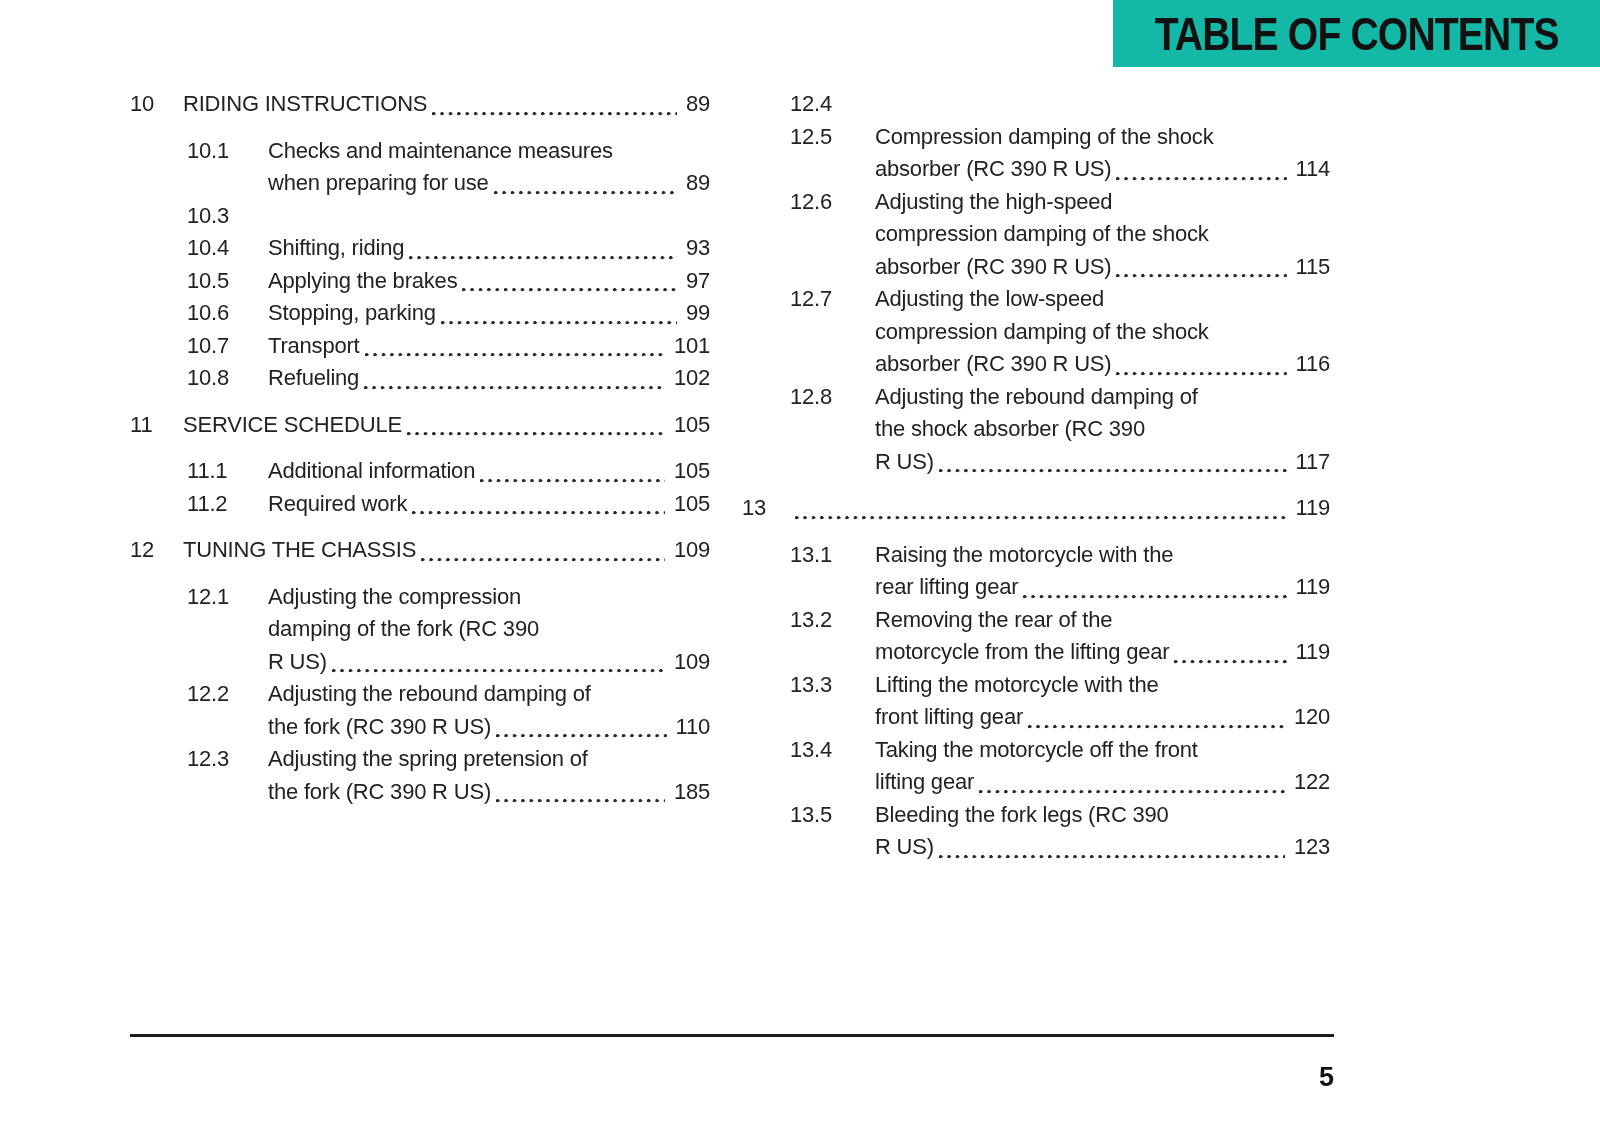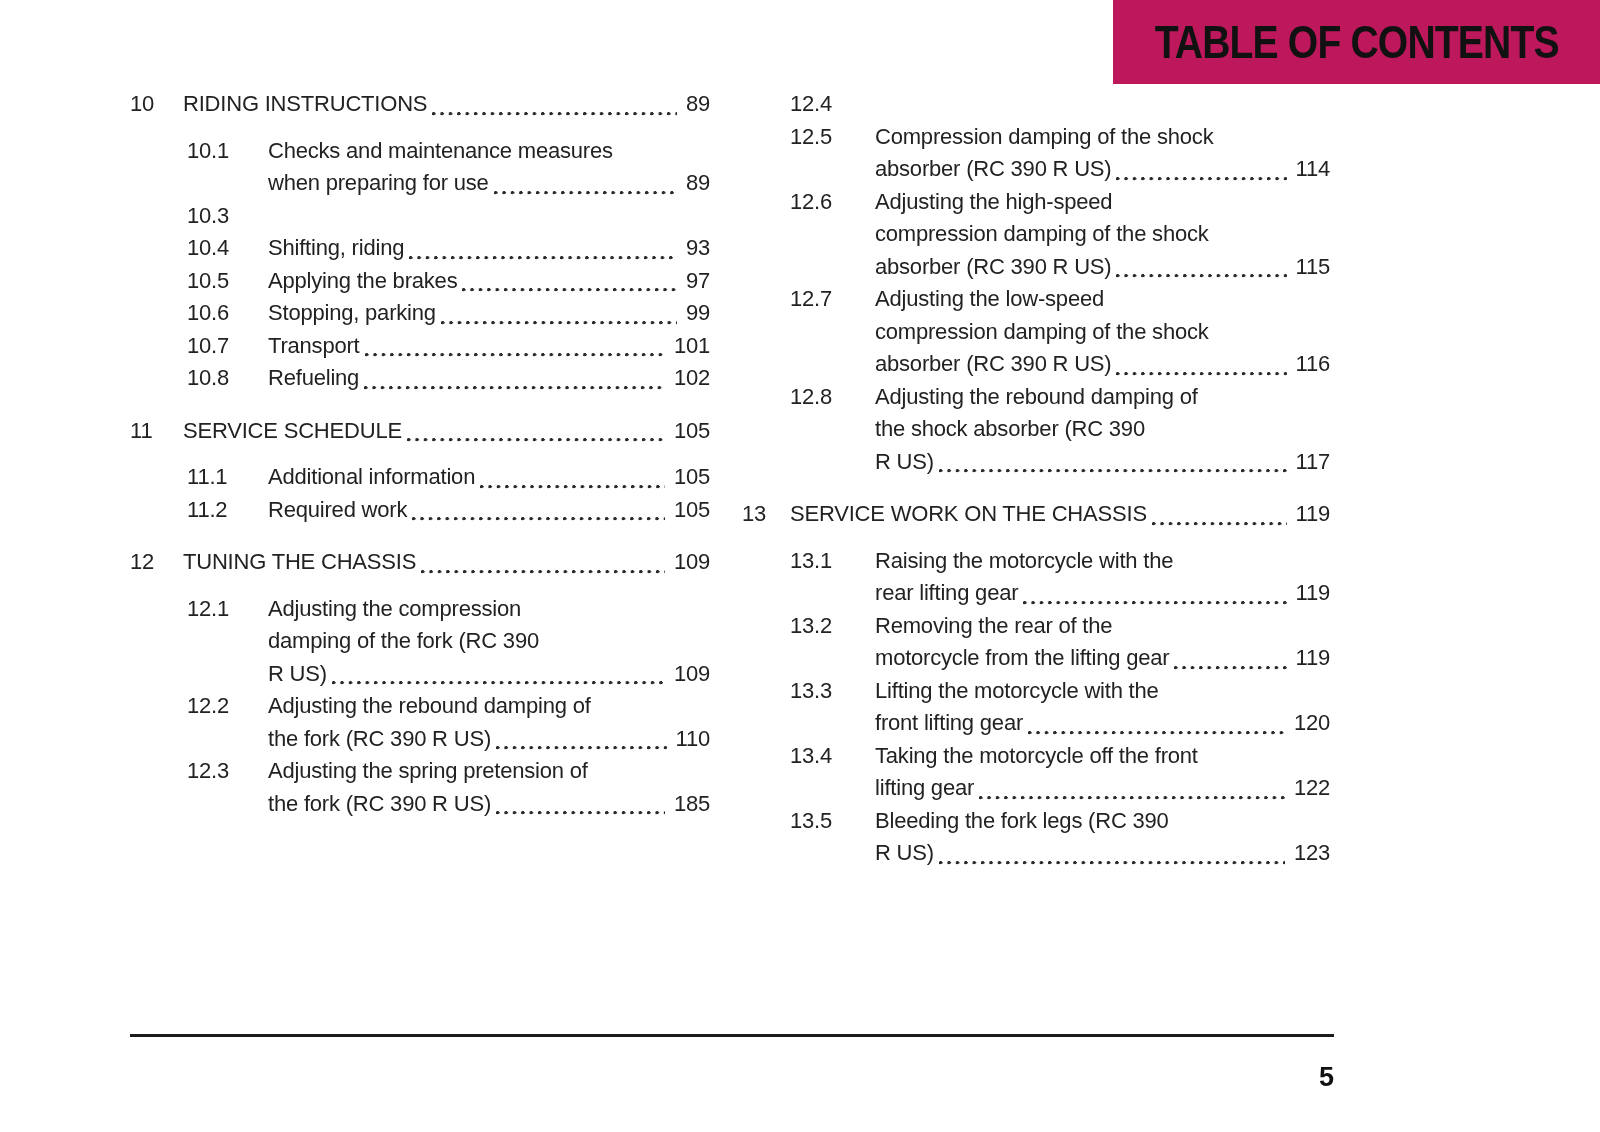--- a/index.html
+++ b/index.html
@@ -9,22 +9,22 @@
     position: relative;
     overflow: hidden;
     font-family: "Liberation Sans", sans-serif;
     color: #222222;
   }
 
   
   .header-box {
     position: absolute;
     left: 1113px; top: 0; right: 0;
-    height: 84px;
-    background: #be185d;
+    height: 67px;
+    background: #14b8a6;
     display: flex;
     align-items: center;
     justify-content: center;
   }
   .header-title {
     font-size: 46px;
     font-weight: bold;
     color: #111111;
     letter-spacing: -1px;
     transform: scaleX(0.85);
@@ -37,21 +37,21 @@
     position: absolute;
     top: 88px;
     font-size: 22px;
     line-height: 32.5px;
     letter-spacing: -0.2px;
   }
   #col-0 { left: 130px; width: 580px; }
   #col-1 { left: 742px; width: 588px; }
 
   .toc-entry { display: flex; }
-  .toc-entry.section { margin-top: 20px; margin-bottom: 14px; }
+  .toc-entry.section { margin-top: 14px; margin-bottom: 14px; }
   .toc-entry.section:first-child { margin-top: 0; }
 
   #col-0 .toc-entry.section .num { width: 53px; }
   #col-0 .toc-entry.sub { margin-left: 57px; }
   #col-0 .toc-entry.sub .num { width: 81px; }
 
   #col-1 .toc-entry.section .num { width: 48px; }
   #col-1 .toc-entry.sub { margin-left: 48px; }
   #col-1 .toc-entry.sub .num { width: 85px; }
 
@@ -326,21 +326,20 @@
           <span class="txt">R US)</span>
           <span class="leader"></span>
           <span class="page">117</span>
         </div>
       </div>
     </div>
     <div class="toc-entry section">
       <span class="num">13</span>
       <div class="entry-body">
         <div class="line">
-          <span class="txt">SERVICE WORK ON THE CHASSIS</span>
           <span class="leader"></span>
           <span class="page">119</span>
         </div>
       </div>
     </div>
     <div class="toc-entry sub">
       <span class="num">13.1</span>
       <div class="entry-body">
         <div class="line">
           <span class="txt">Raising the motorcycle with the</span>

